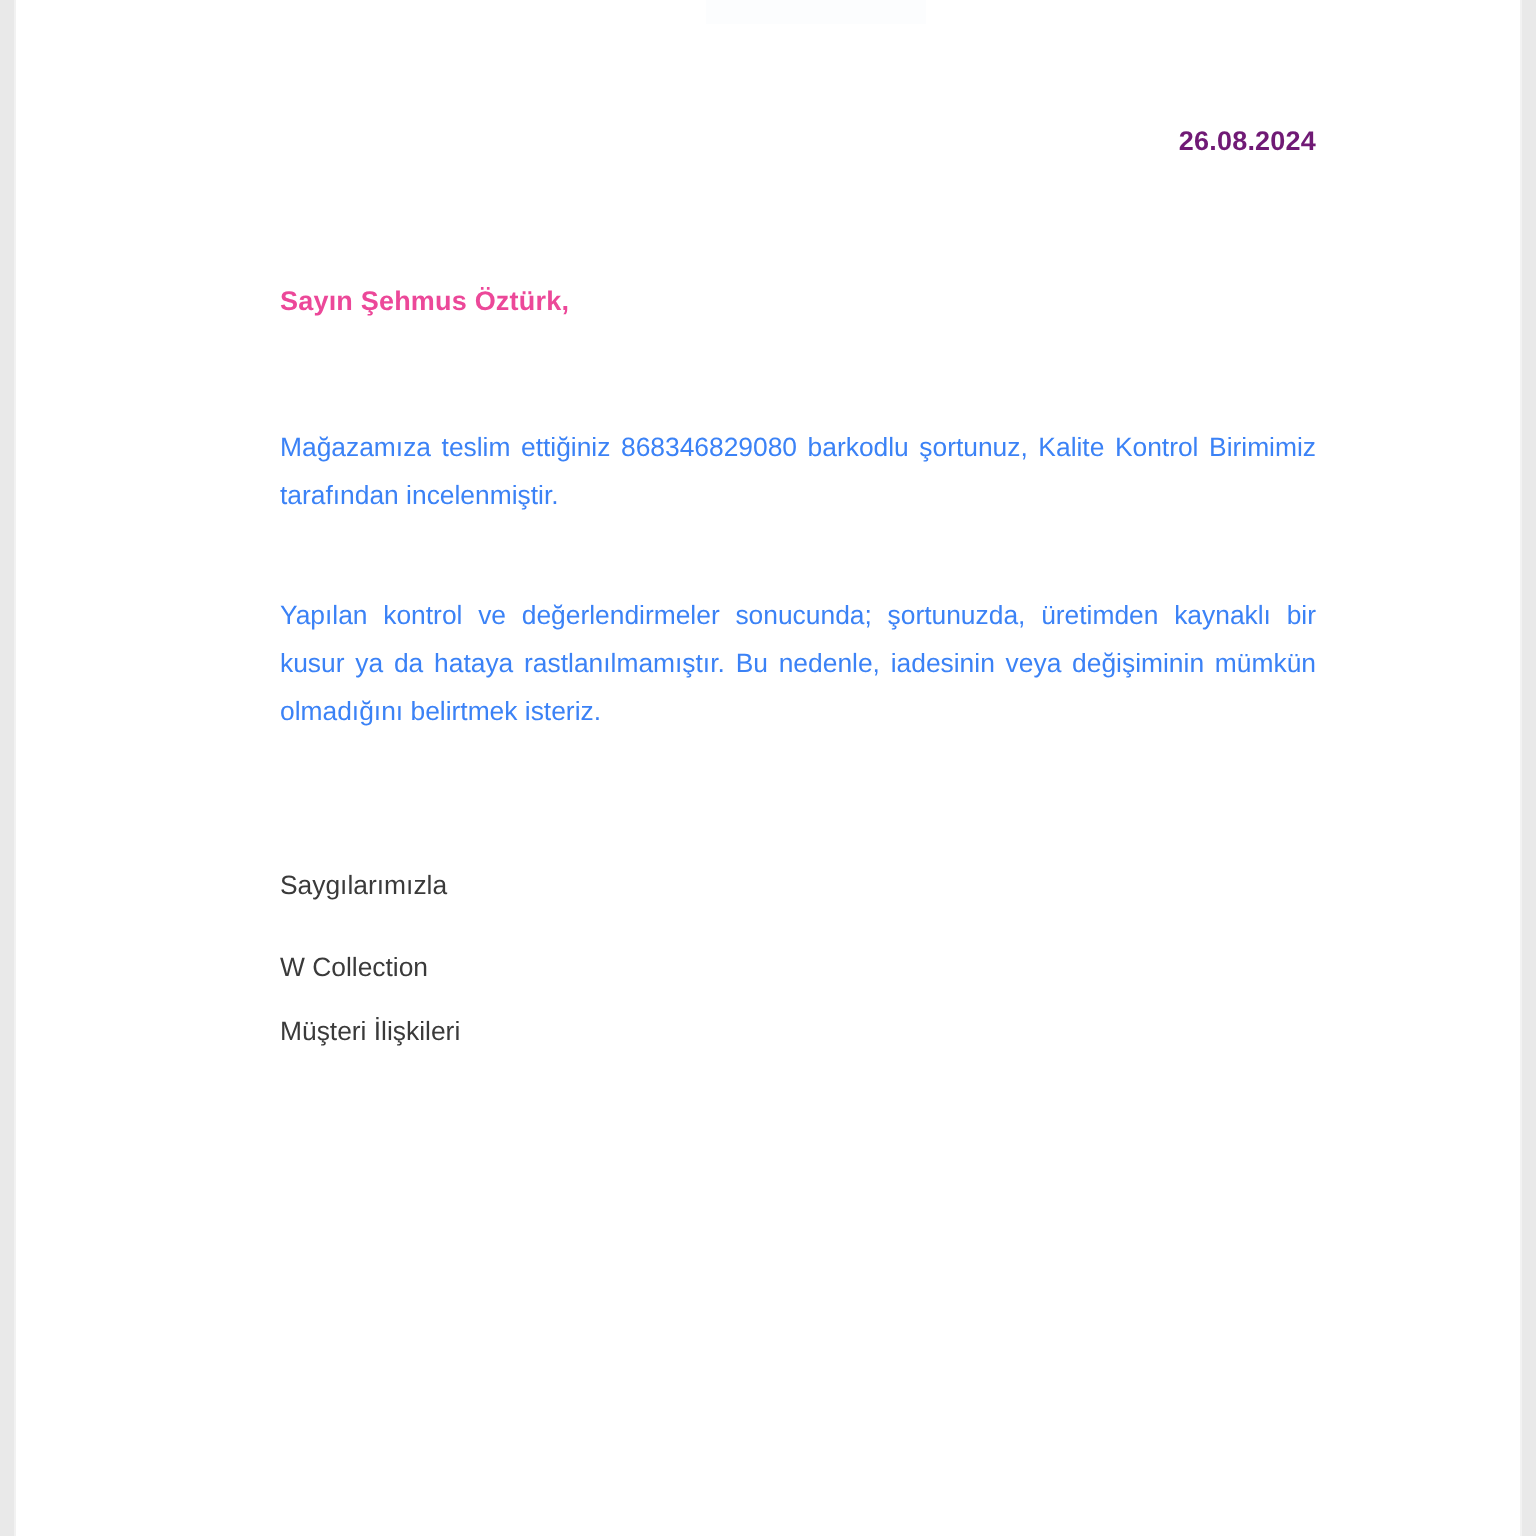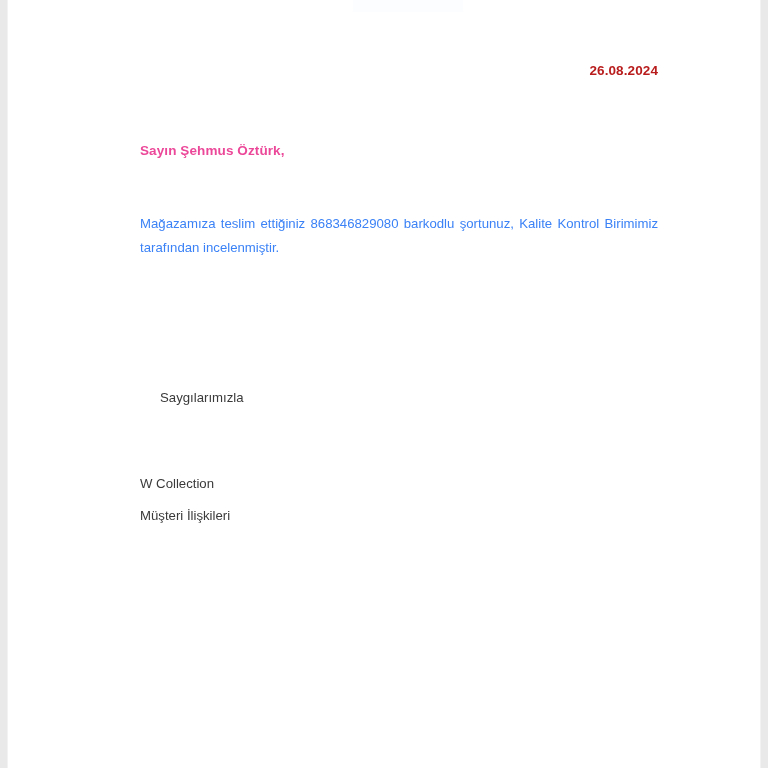--- a/index.html
+++ b/index.html
@@ -50,21 +50,21 @@
     width: 518px;  
     height: 768px;
   }
 
   .letter-date {
     position: absolute;
     top: 63px;
     right: 0;
     font-size: 13.5px;
     font-weight: bold;
-    color: #b91c1c;
+    color: #701a75;
     letter-spacing: 0.1px;
     white-space: nowrap;
   }
 
   .letter-greeting {
     position: absolute;
     top: 143px;
     left: 0;
     font-size: 13.5px;
     font-weight: bold;
@@ -89,40 +89,41 @@
 
   .letter-closing {
     position: absolute;
     left: 0;
     font-size: 13.2px;
     line-height: 24px;
     color: #3a3a3a;
     white-space: nowrap;
   }
 
-  .closing-regards  { top: 386px; margin-left: 20px; }
+  .closing-regards  { top: 431px; }
   .closing-company  { top: 472px; }
   .closing-dept     { top: 504px; }
 </style>
 </head>
 <body>
 
 <div class="page-backdrop">
   <div class="page-sheet">
 
     <div class="scan-artifact"></div>
 
     <div class="letter-body">
 
       <div class="letter-date">26.08.2024</div>
 
       <div class="letter-greeting">Sayın Şehmus Öztürk,</div>
 
       <p class="letter-paragraph para-1">Mağazamıza teslim ettiğiniz 868346829080 barkodlu şortunuz, Kalite Kontrol Birimimiz tarafından incelenmiştir.</p>
 
+      <p class="letter-paragraph para-2">Yapılan kontrol ve değerlendirmeler sonucunda; şortunuzda, üretimden kaynaklı bir kusur ya da hataya rastlanılmamıştır. Bu nedenle, iadesinin veya değişiminin mümkün olmadığını belirtmek isteriz.</p>
 
       <div class="letter-closing closing-regards">Saygılarımızla</div>
 
       <div class="letter-closing closing-company">W Collection</div>
 
       <div class="letter-closing closing-dept">Müşteri İlişkileri</div>
 
     </div>
   </div>
 </div>

